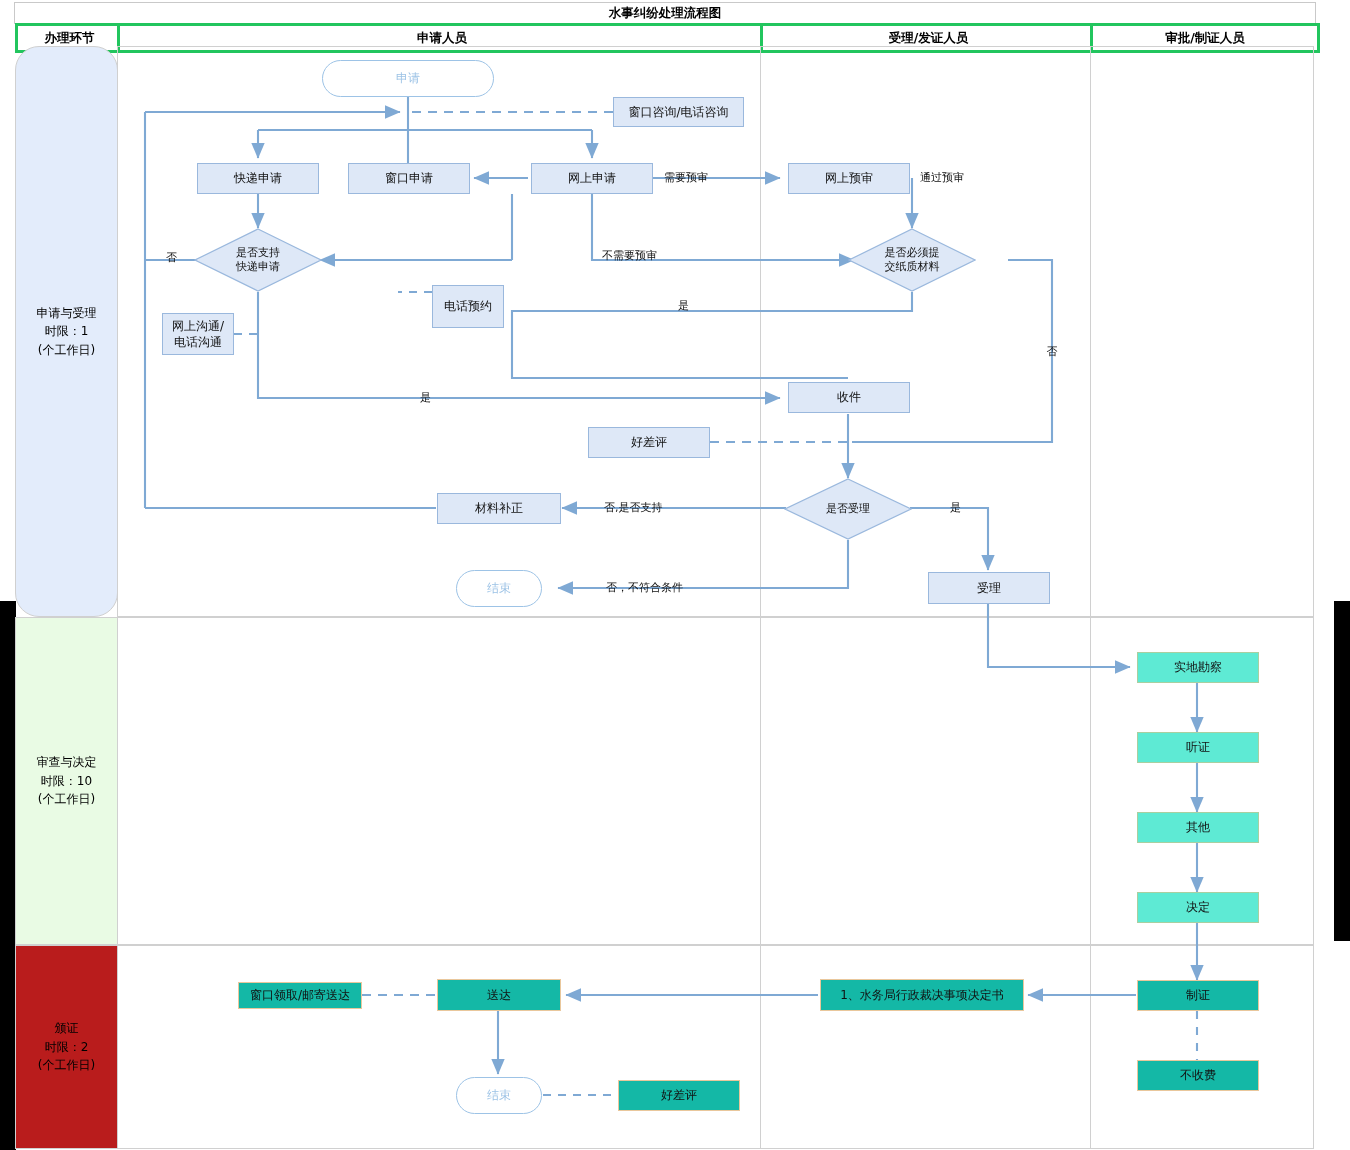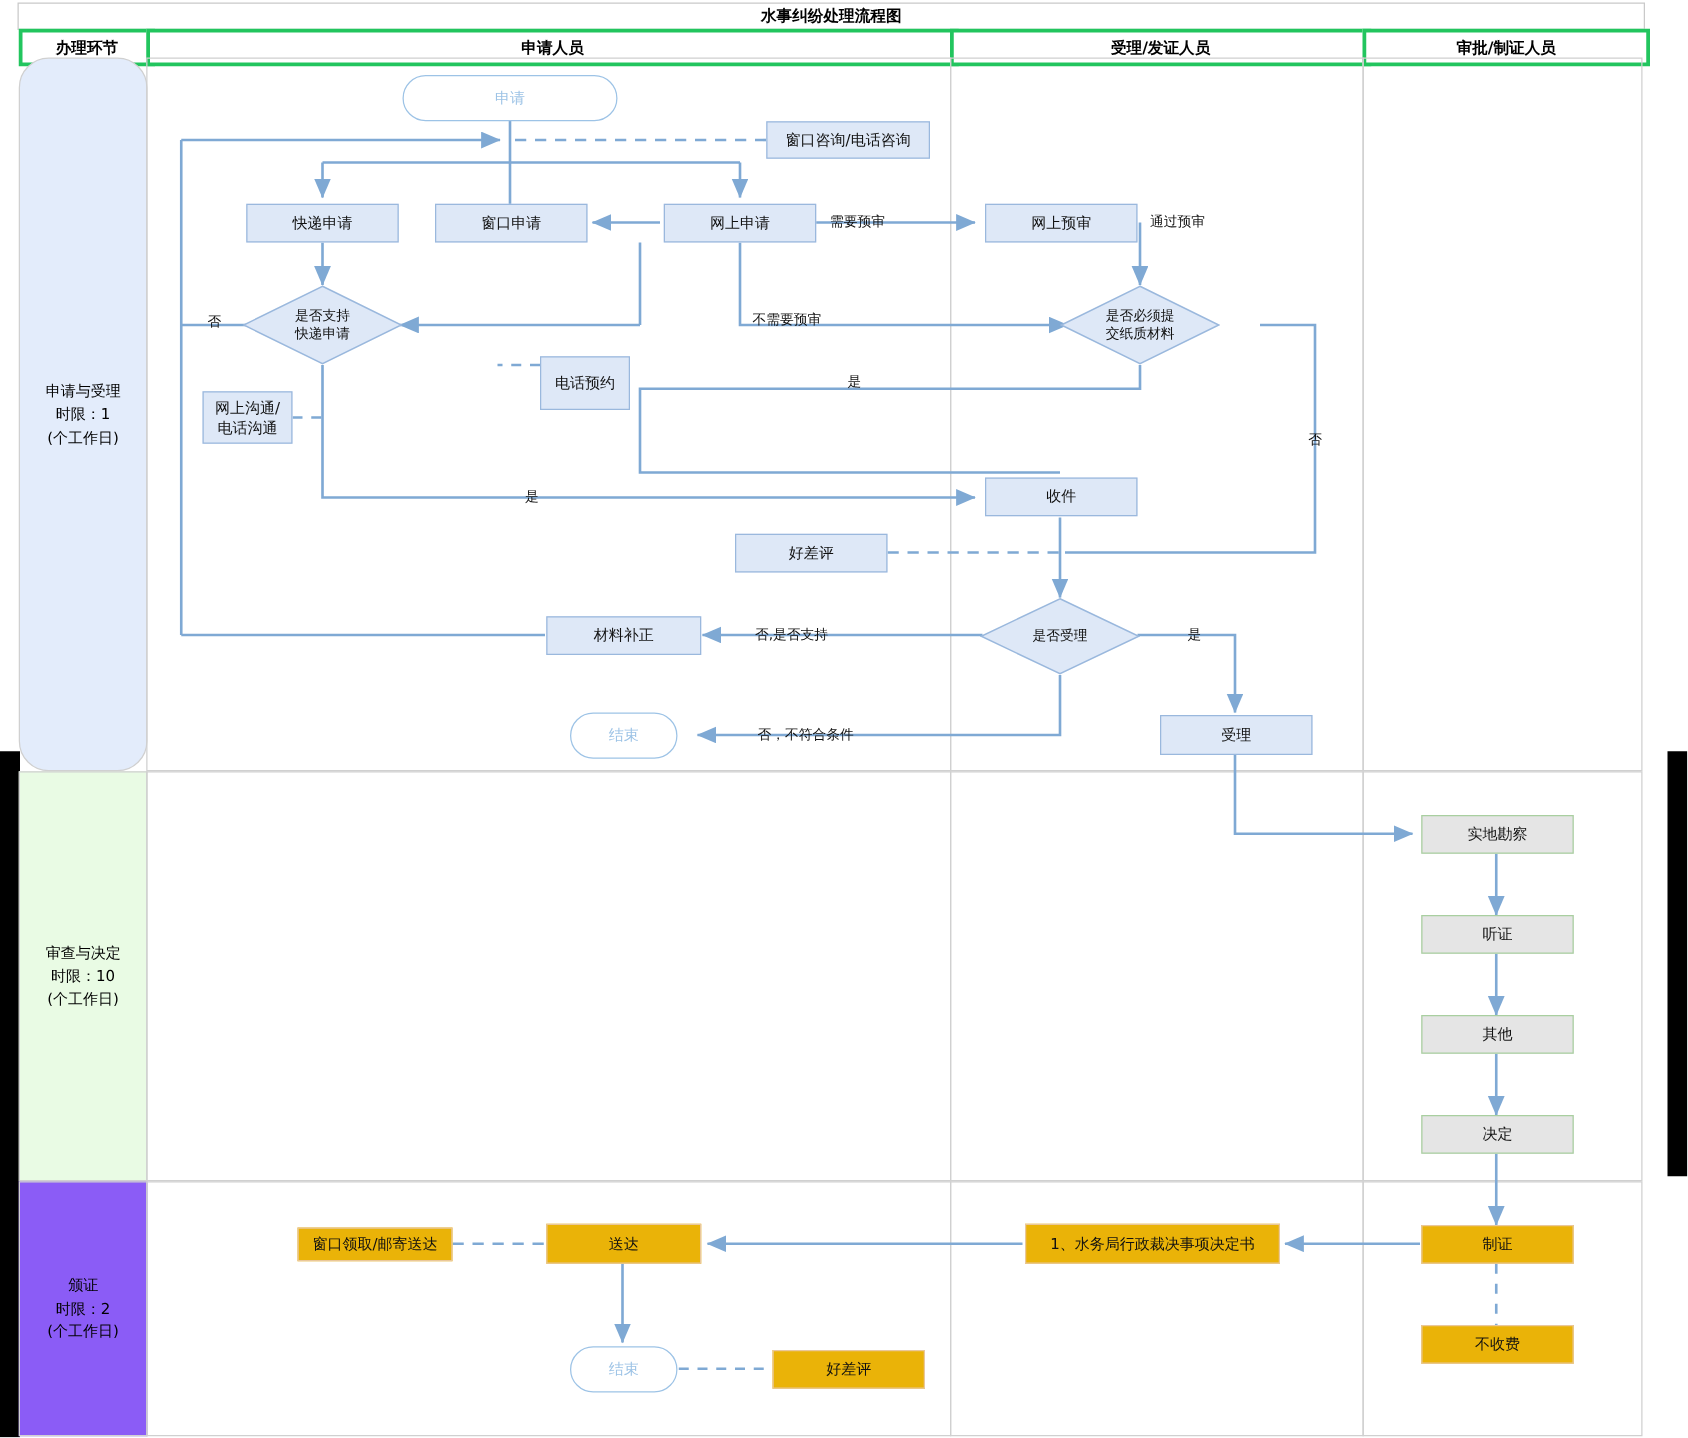--- a/index.html
+++ b/index.html
@@ -18,22 +18,22 @@
   .grid-cell{position:absolute;border:1px solid #d0d0d0;box-sizing:border-box;}
 
   .phase{position:absolute;left:15px;box-sizing:border-box;border:1px solid #d0d0d0;
     display:flex;align-items:center;justify-content:center;text-align:center;}
   .phase span{font-size:12px;color:#000;line-height:1.55;white-space:pre-line;}
 
   
   .node{position:absolute;box-sizing:border-box;display:flex;align-items:center;justify-content:center;
     text-align:center;font-size:12px;line-height:1.35;color:#111;white-space:pre-line;}
   .n-blue{background:#dee8f7;border:1px solid #9ab8dd;}
-  .n-green{background:#e5e5e5;border:1px solid #a9cfa0;}
-  .n-orange{background:#eab308;border:1px solid #e9c79c;}
+  .n-green{background:#5eead4;border:1px solid #a9cfa0;}
+  .n-orange{background:#14b8a6;border:1px solid #e9c79c;}
   .terminal{background:#fff;border:1.6px solid #9dc3e6;border-radius:26px;color:#9dc3e6;}
 
   .diamond{position:absolute;}
   .diamond .dlabel{position:absolute;left:0;top:0;width:100%;height:100%;
     display:flex;align-items:center;justify-content:center;text-align:center;
     font-size:11px;line-height:1.3;color:#111;white-space:pre-line;}
 
   .edgelabel{position:absolute;font-size:11px;color:#111;white-space:nowrap;}
   .edgelabel.vert{writing-mode:vertical-rl;}
 
@@ -69,21 +69,21 @@
   <div class="phase" style="top:46px;width:103px;height:571px;background:#e3ecfb;border-radius:24px;">
     <span>申请与受理
 时限：1
 (个工作日)</span>
   </div>
   <div class="phase" style="top:617px;width:103px;height:328px;background:#e9fbe4;">
     <span>审查与决定
 时限：10
 (个工作日)</span>
   </div>
-  <div class="phase" style="top:945px;width:103px;height:204px;background:#8b5cf6;">
+  <div class="phase" style="top:945px;width:103px;height:204px;background:#b91c1c;">
     <span>颁证
 时限：2
 (个工作日)</span>
   </div>
 
   <div class="grid-cell" style="left:117px;top:46px;width:644px;height:571px;"></div>
   <div class="grid-cell" style="left:760px;top:46px;width:331px;height:571px;"></div>
   <div class="grid-cell" style="left:1090px;top:46px;width:224px;height:571px;"></div>
 
   <div class="grid-cell" style="left:117px;top:617px;width:644px;height:328px;"></div>

